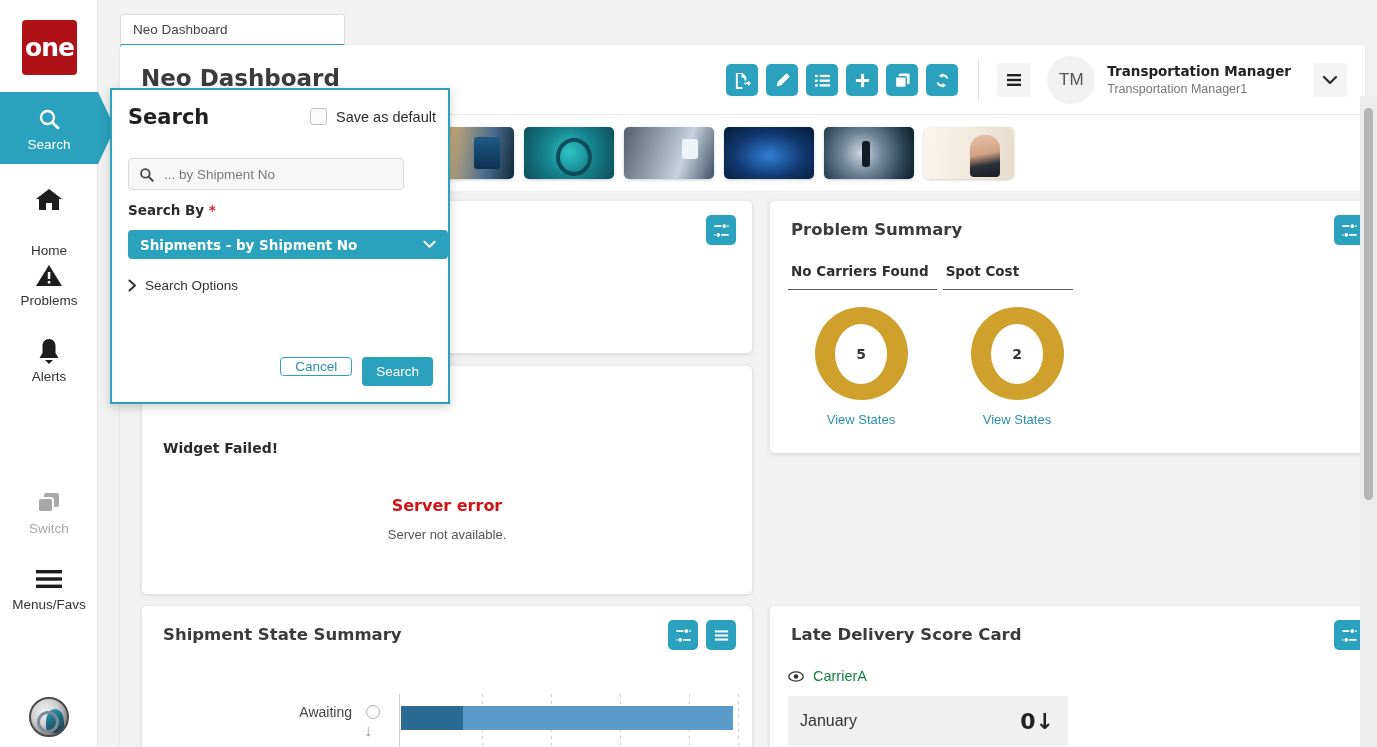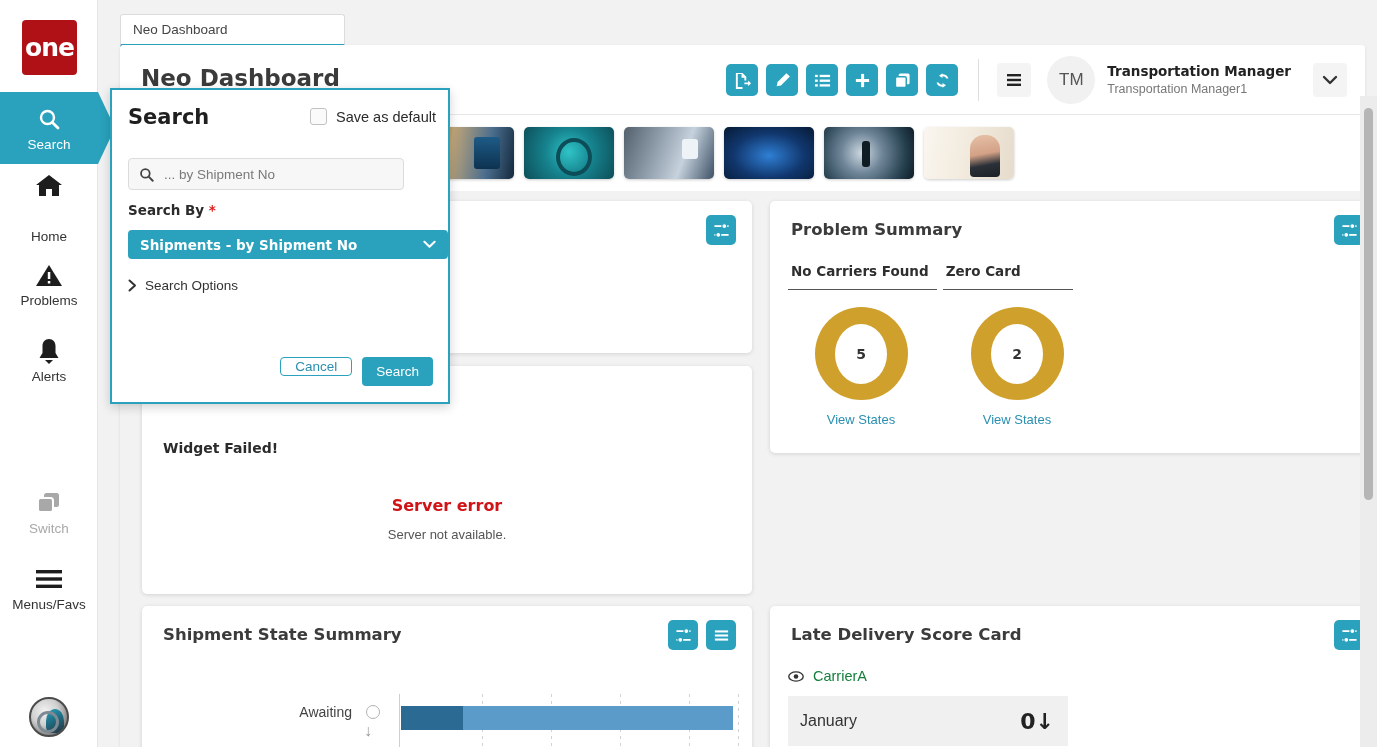--- a/index.html
+++ b/index.html
@@ -323,21 +323,21 @@
     <div class="nav-item active" style="top:92px;">
       <div class="ic">
         <svg width="24" height="24" viewBox="0 0 24 24">
             <circle cx="10.5" cy="10.5" r="6.5" fill="none" stroke="#fff" stroke-width="2.4"></circle>
             <line x1="15.4" y1="15.4" x2="21" y2="21" stroke="#fff" stroke-width="2.8" stroke-linecap="round"></line>
           </svg>
       </div>
       <div class="lbl">Search</div>
     </div>
 
-    <div class="nav-item" style="top:172px;gap:28px;">
+    <div class="nav-item" style="top:186px;gap:28px;">
       <div class="ic">
         <svg width="28" height="25" viewBox="0 0 28 25">
             <path d="M14 2 L27 12 L24 12 L24 23 L17 23 L17 16 L11 16 L11 23 L4 23 L4 12 L1 12 Z" fill="#1d1d1d"></path>
           </svg>
       </div>
       <div class="lbl">Home</div>
     </div>
 
     <div class="nav-item" style="top:248px;">
       <div class="ic">
@@ -504,21 +504,21 @@
                   <rect x="1.5" y="3.4" width="15" height="1.9" fill="#fff"></rect>
                   <rect x="1.5" y="12.7" width="15" height="1.9" fill="#fff"></rect>
                   <circle cx="12" cy="4.3" r="2.6" fill="#fff" stroke="#2aa2bd" stroke-width="1.2"></circle>
                   <circle cx="5.6" cy="13.6" r="2.6" fill="#fff" stroke="#2aa2bd" stroke-width="1.2"></circle>
                 </svg>
             </div>
           </div>
 
           <div class="ps-tabs">
             <div class="ps-tab">No Carriers Found</div>
-            <div class="ps-tab">Zero Card</div>
+            <div class="ps-tab">Spot Cost</div>
           </div>
 
           <div class="donuts">
             <div class="donut-wrap">
               <div class="donut">
                 <div class="hole">5</div>
               </div>
               <div class="donut-link">View States</div>
             </div>
             <div class="donut-wrap">

